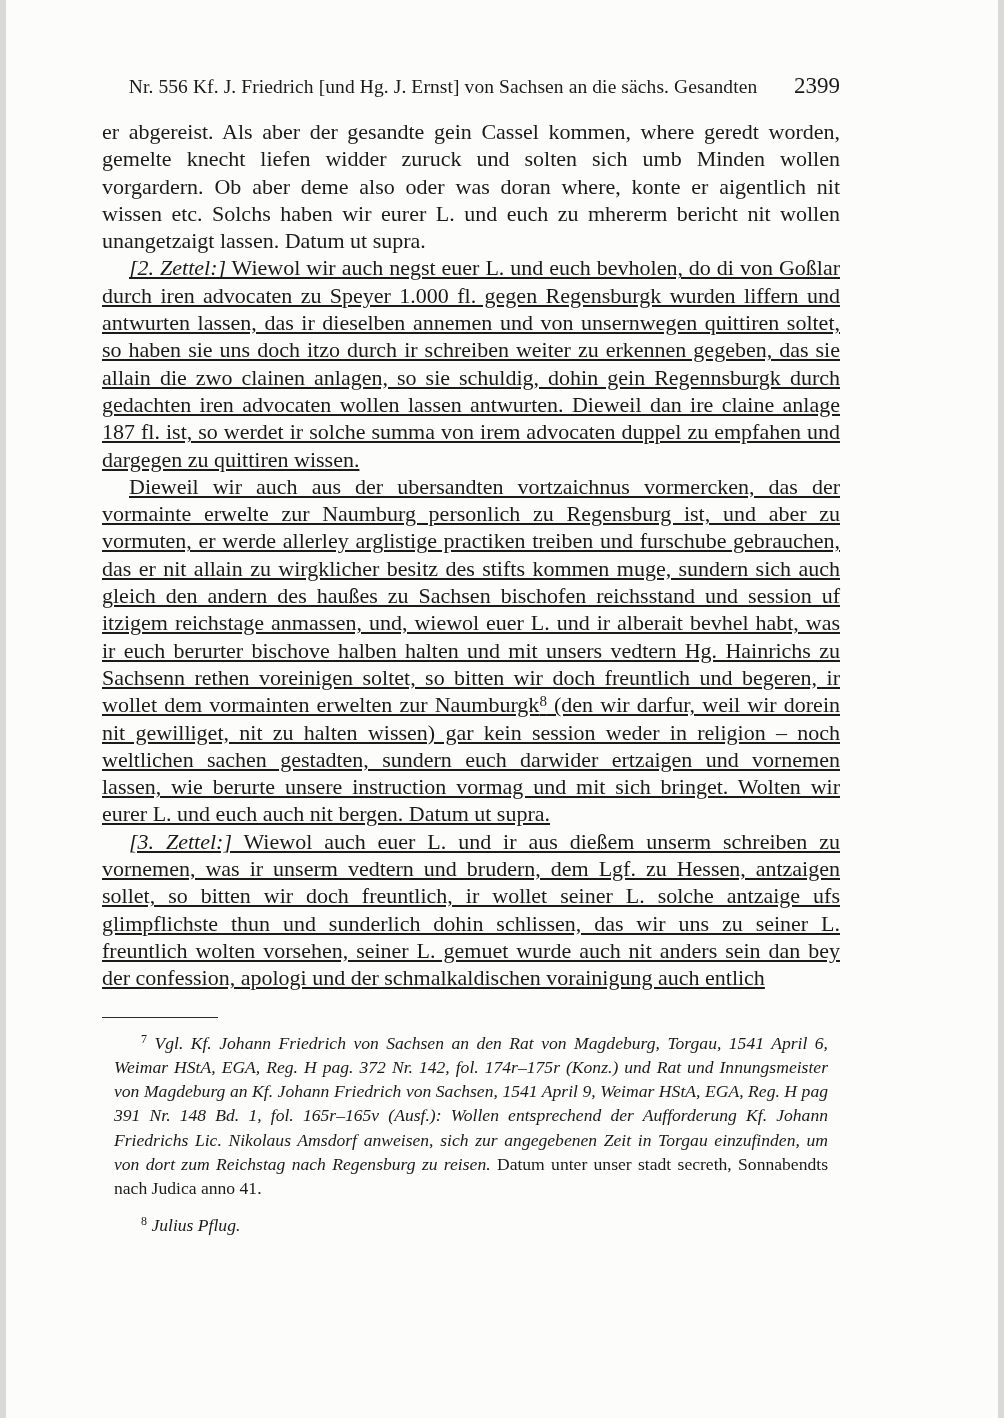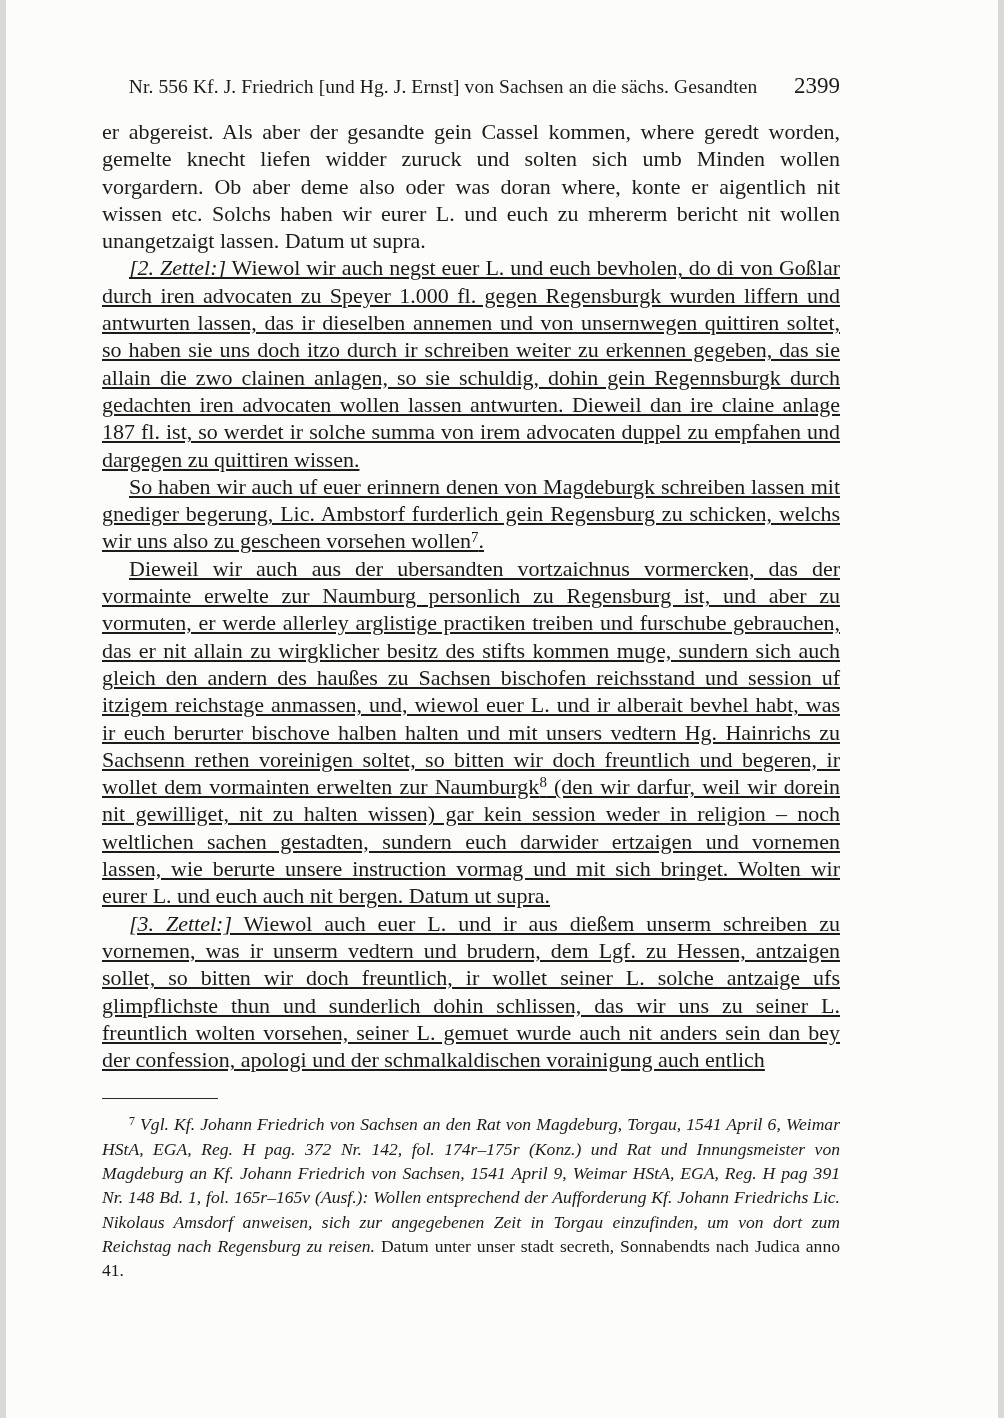--- a/index.html
+++ b/index.html
@@ -64,41 +64,41 @@
     border: 0;
     border-top: 1.4px solid #2a2a2a;
     margin: 25px 0 13px 0;
   }
   .footnotes {
     font-size: 17.6px;
     line-height: 24.3px;
     text-align: justify;
   }
   .footnotes p {
-    margin: 0;
+    margin: 12px;
     text-indent: 27px;
   }
 </style>
 </head>
 <body>
 
 <div class="page">
 
   <header class="running-header">
     <span class="head-text">Nr. 556 Kf. J. Friedrich [und Hg. J. Ernst] von Sachsen an die sächs. Gesandten</span>
     <span class="page-num">2399</span>
   </header>
 
   <main class="body-text" id="body-container">
       <p class=""><span>er abgereist. Als aber der gesandte gein Cassel kommen, where geredt worden, gemelte knecht liefen widder zuruck und solten sich umb Minden wollen vorgardern. Ob aber deme also oder was doran where, konte er aigentlich nit wissen etc. Solchs haben wir eurer L. und euch zu mhererm bericht nit wollen unangetzaigt lassen. Datum ut supra.</span></p>
       <p class="indent"><em>[2. Zettel:]</em><span> Wiewol wir auch negst euer L. und euch bevholen, do di von Goßlar durch iren advocaten zu Speyer 1.000 fl. gegen Regensburgk wurden liffern und antwurten lassen, das ir dieselben annemen und von unsernwegen quittiren soltet, so haben sie uns doch itzo durch ir schreiben weiter zu erkennen gegeben, das sie allain die zwo clainen anlagen, so sie schuldig, dohin gein Regennsburgk durch gedachten iren advocaten wollen lassen antwurten. Dieweil dan ire claine anlage 187 fl. ist, so werdet ir solche summa von irem advocaten duppel zu empfahen und dargegen zu quittiren wissen.</span></p>
-      <p class="indent"><span>So haben wir auch uf euer erinnern denen von Magdeburgk schreiben lassen mit gnediger begerung, Lic. Ambstorf furderlich gein Regensburg zu schicken, welchs wir uns also zu gescheen vorsehen wollen</span><sup>7</sup><span>.</span></p>
       <p class="indent"><span>Dieweil wir auch aus der ubersandten vortzaichnus vormercken, das der vormainte erwelte zur Naumburg personlich zu Regensburg ist, und aber zu vormuten, er werde allerley arglistige practiken treiben und furschube gebrauchen, das er nit allain zu wirgklicher besitz des stifts kommen muge, sundern sich auch gleich den andern des haußes zu Sachsen bischofen reichsstand und session uf itzigem reichstage anmassen, und, wiewol euer L. und ir alberait bevhel habt, was ir euch berurter bischove halben halten und mit unsers vedtern Hg. Hainrichs zu Sachsenn rethen voreinigen soltet, so bitten wir doch freuntlich und begeren, ir wollet dem vormainten erwelten zur Naumburgk</span><sup>8</sup><span> (den wir darfur, weil wir dorein nit gewilliget, nit zu halten wissen) gar kein session weder in religion – noch weltlichen sachen gestadten, sundern euch darwider ertzaigen und vornemen lassen, wie berurte unsere instruction vormag und mit sich bringet. Wolten wir eurer L. und euch auch nit bergen. Datum ut supra.</span></p>
       <p class="indent"><em>[3. Zettel:]</em><span> Wiewol auch euer L. und ir aus dießem unserm schreiben zu vornemen, was ir unserm vedtern und brudern, dem Lgf. zu Hessen, antzaigen sollet, so bitten wir doch freuntlich, ir wollet seiner L. solche antzaige ufs glimpflichste thun und sunderlich dohin schlissen, das wir uns zu seiner L. freuntlich wolten vorsehen, seiner L. gemuet wurde auch nit anders sein dan bey der confession, apologi und der schmalkaldischen vorainigung auch entlich</span></p>
     </main>
 
   <hr class="footnote-sep">
 
   <section class="footnotes" id="footnotes-container">
       <p><sup>7</sup><span> </span><em>Vgl. Kf. Johann Friedrich von Sachsen an den Rat von Magdeburg, Torgau, 1541 April 6, Weimar HStA, EGA, Reg. H pag. 372 Nr. 142, fol. 174r–175r (Konz.) und Rat und Innungsmeister von Magdeburg an Kf. Johann Friedrich von Sachsen, 1541 April 9, Weimar HStA, EGA, Reg. H pag 391 Nr. 148 Bd. 1, fol. 165r–165v (Ausf.): Wollen entsprechend der Aufforderung Kf. Johann Friedrichs Lic. Nikolaus Amsdorf anweisen, sich zur angegebenen Zeit in Torgau einzufinden, um von dort zum Reichstag nach Regensburg zu reisen.</em><span> Datum unter unser stadt secreth, Sonnabendts nach Judica anno 41.</span></p>
+      <p><sup>8</sup><span> </span><em>Julius Pflug.</em></p>
     </section>
 
 </div>
 
 </body></html>

